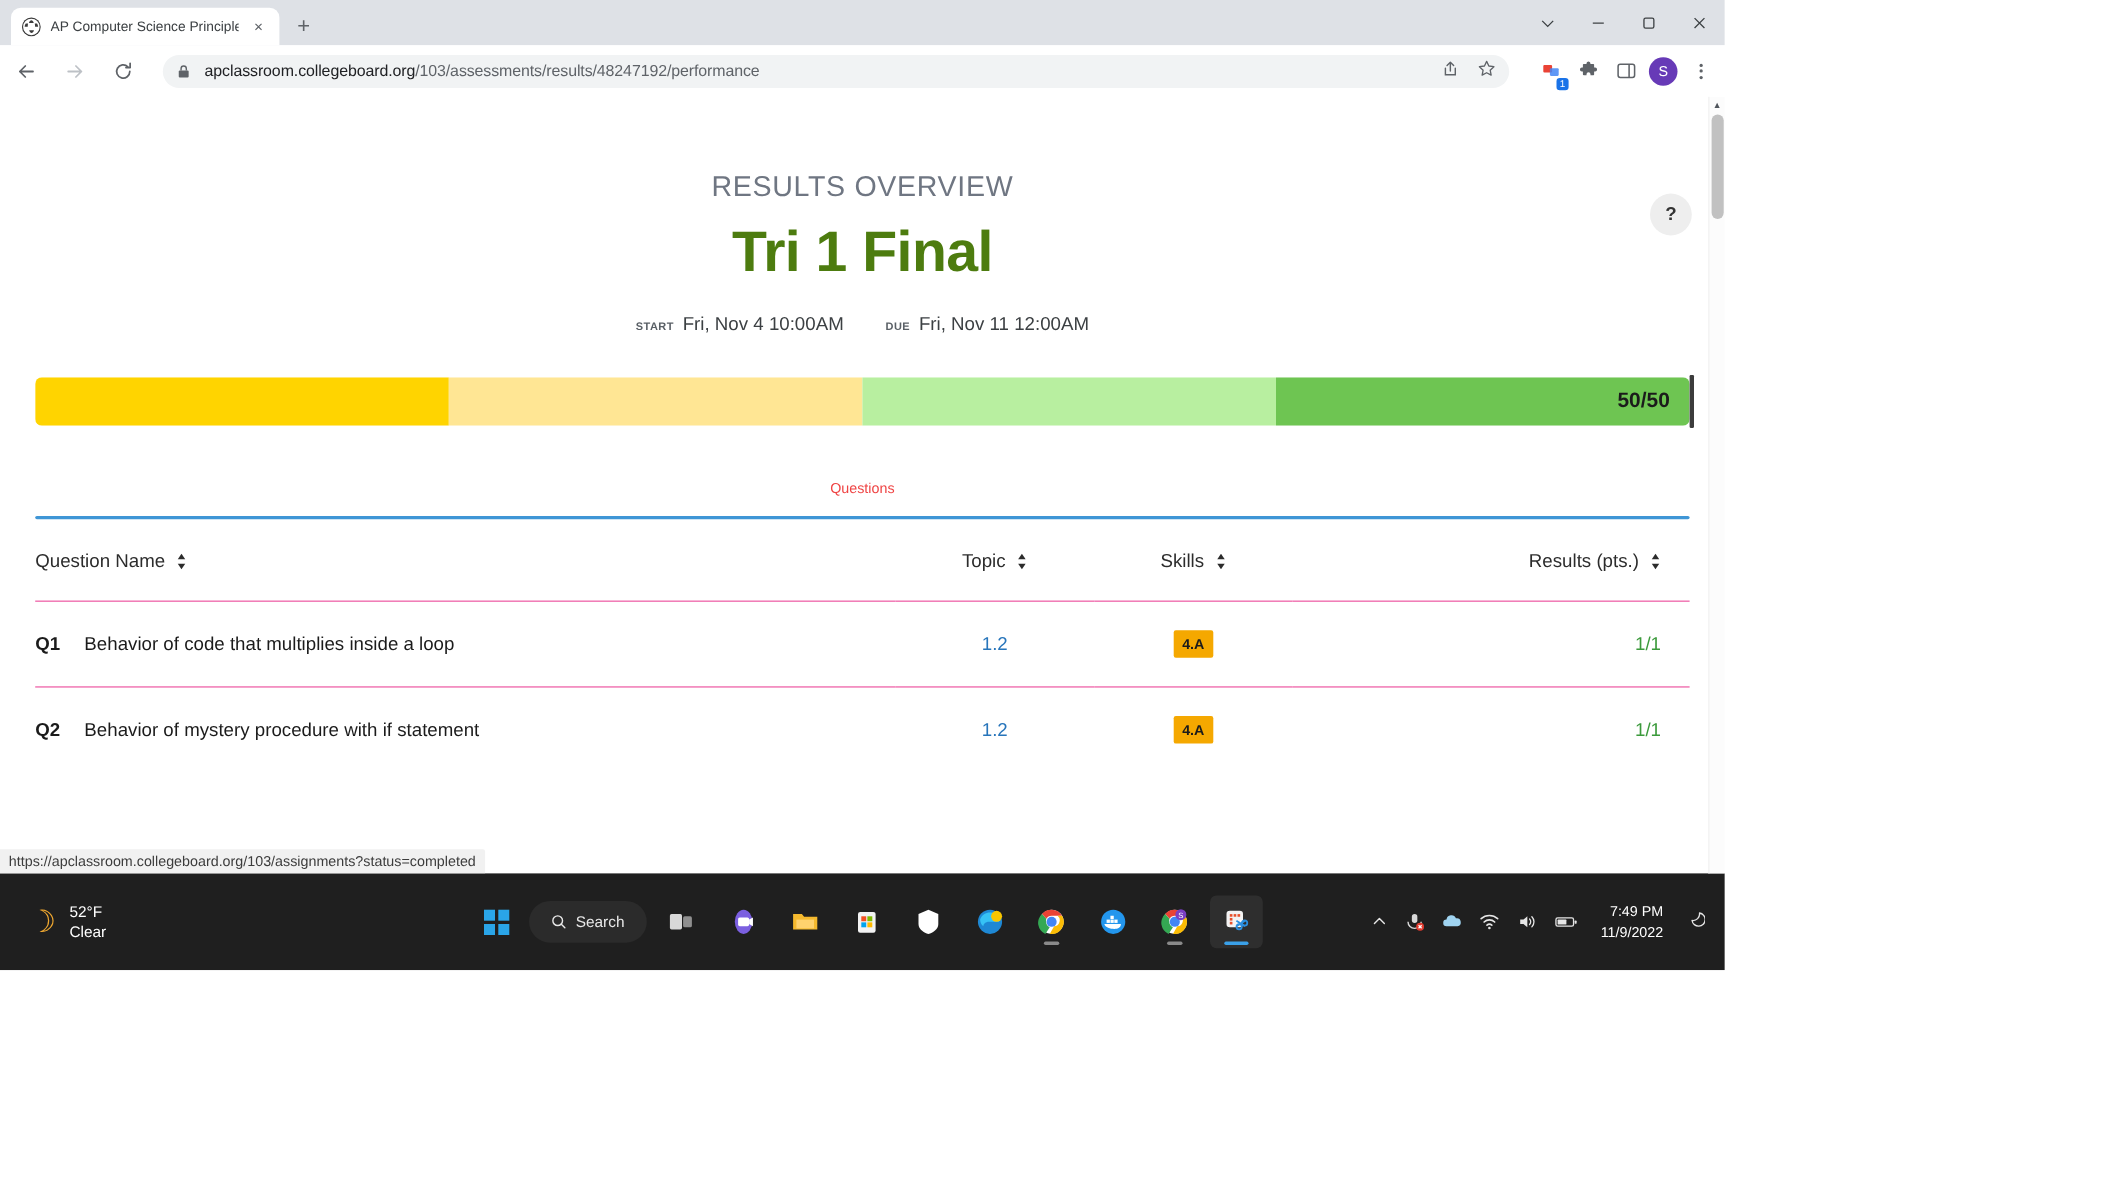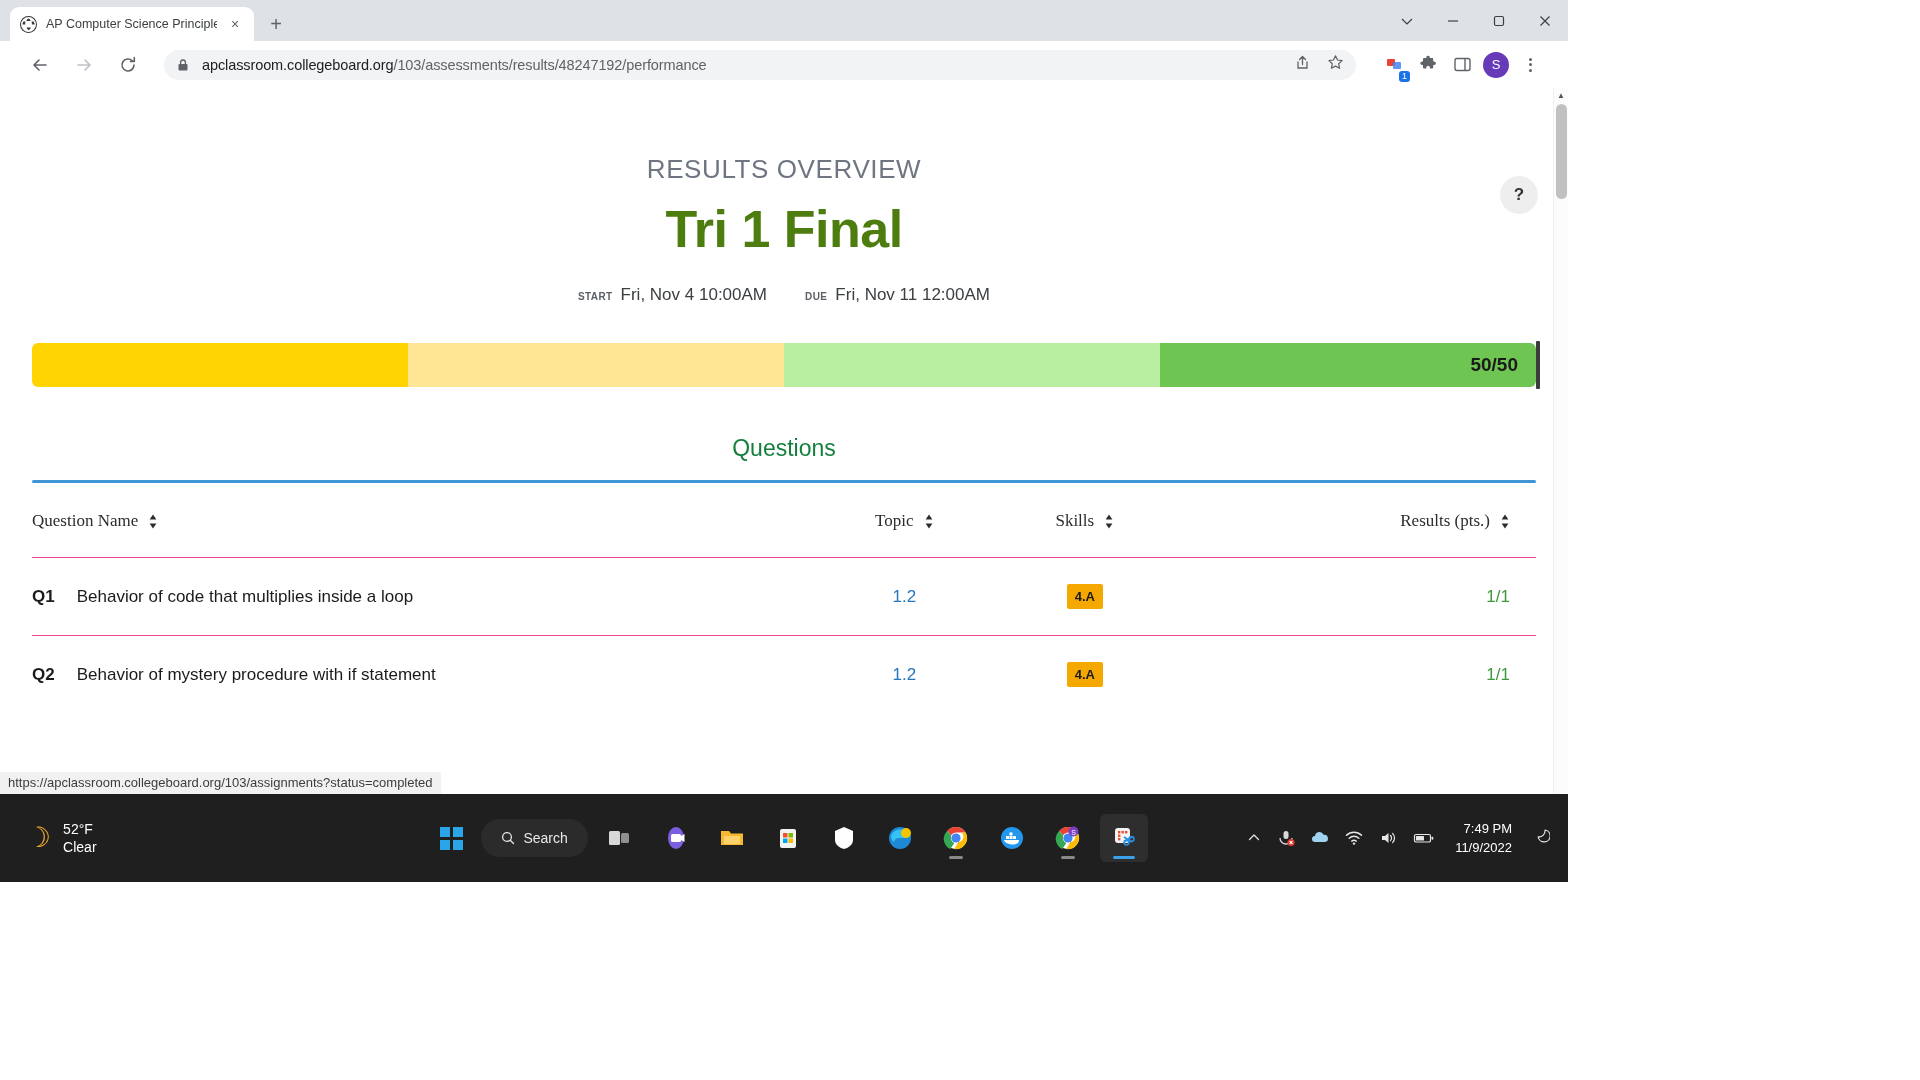--- a/index.html
+++ b/index.html
@@ -42,21 +42,21 @@
   .win-controls { display: flex; align-items: center; height: 41px; margin-left: auto; }
   .win-btn {
     width: 46px; height: 41px; display: flex; align-items: center; justify-content: center;
     color: #3c4043;
   }
   .win-btn svg { display: block; }
 
   
   .toolbar {
     height: 47px; background: #fff; display: flex; align-items: center;
-    padding: 0 24px; gap: 12px;
+    padding: 0 8px; gap: 12px;
   }
   .nav-btn {
     width: 32px; height: 32px; border-radius: 50%;
     display: flex; align-items: center; justify-content: center;
     color: #5f6368; flex: 0 0 auto;
   }
   .nav-btn.disabled { color: #bdc1c6; }
   .nav-btn svg { display: block; }
   .omnibox {
     flex: 1; height: 30px; background: #f1f3f4; border-radius: 16px;
@@ -143,30 +143,30 @@
   .score-value {
     position: absolute; right: 18px; top: 0; height: 44px; line-height: 44px;
     font-size: 19px; font-weight: bold; color: #1b1b1b;
   }
   .score-marker {
     position: absolute; right: -4px; top: -2px; width: 4px; height: 48px; background: #3c3c3c; border-radius: 1px;
   }
 
   
   .tabs-row { margin-top: 48px; text-align: center; }
-  .qtab { display: inline-block; font-size: 23px; color: #15803d; padding-bottom: 18px; }
+  .qtab { display: inline-block; font-size: 13px; color: #ef4444; padding-bottom: 18px; }
   .tabs-underline { height: 3px; background: #3f96d6; border-radius: 2px; margin-top: 0; }
 
   
   table.qtable { width: 100%; border-collapse: collapse; table-layout: fixed; }
   table.qtable th {
     font-weight: normal; font-size: 17px; color: #2c2c2c; text-align: left;
     padding: 28px 0 26px; vertical-align: middle;
   }
-  .th-inner { display: flex; align-items: center; gap: 10px; font-family: Liberation Serif, serif; }
+  .th-inner { display: flex; align-items: center; gap: 10px; }
   .th-inner.center { justify-content: center; }
   .th-inner.right { justify-content: flex-end; }
   .sort-icon { display: inline-flex; flex-direction: column; gap: 2px; color: #2c2c2c; }
   .sort-icon svg { display: block; }
   table.qtable td {
     border-top: 1px solid #ec4899; padding: 26px 0; font-size: 17px; vertical-align: middle;
   }
   .q-num { font-weight: bold; font-size: 17px; color: #1b1b1b; padding-right: 22px; }
   .q-name { color: #1b1b1b; }
   .q-cell-name { display: flex; align-items: center; }

